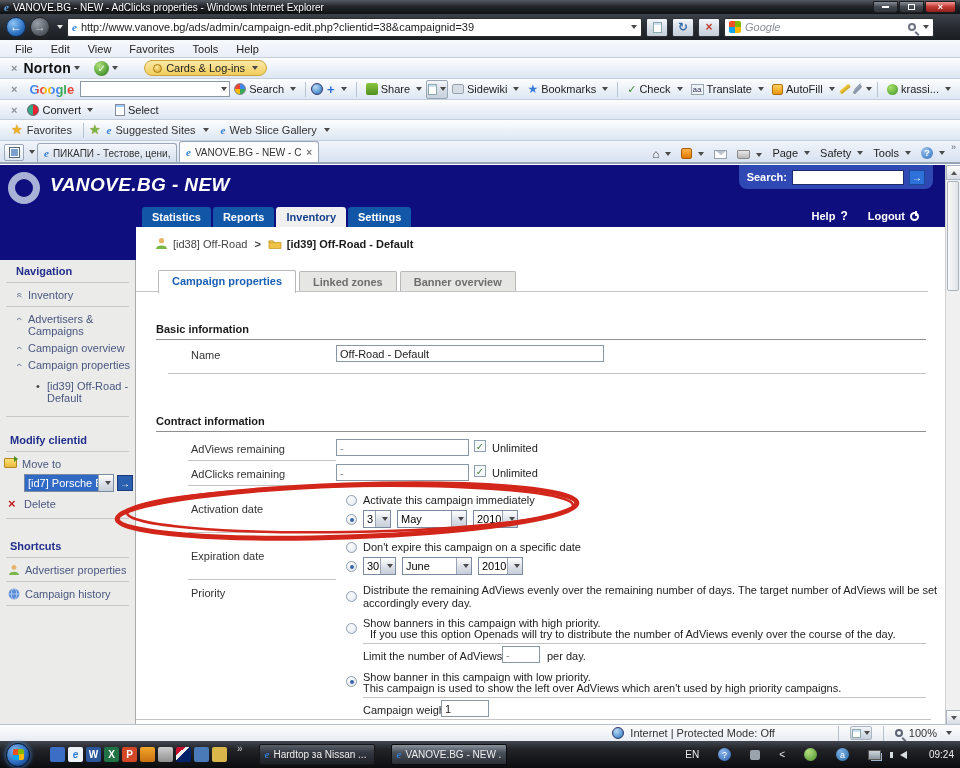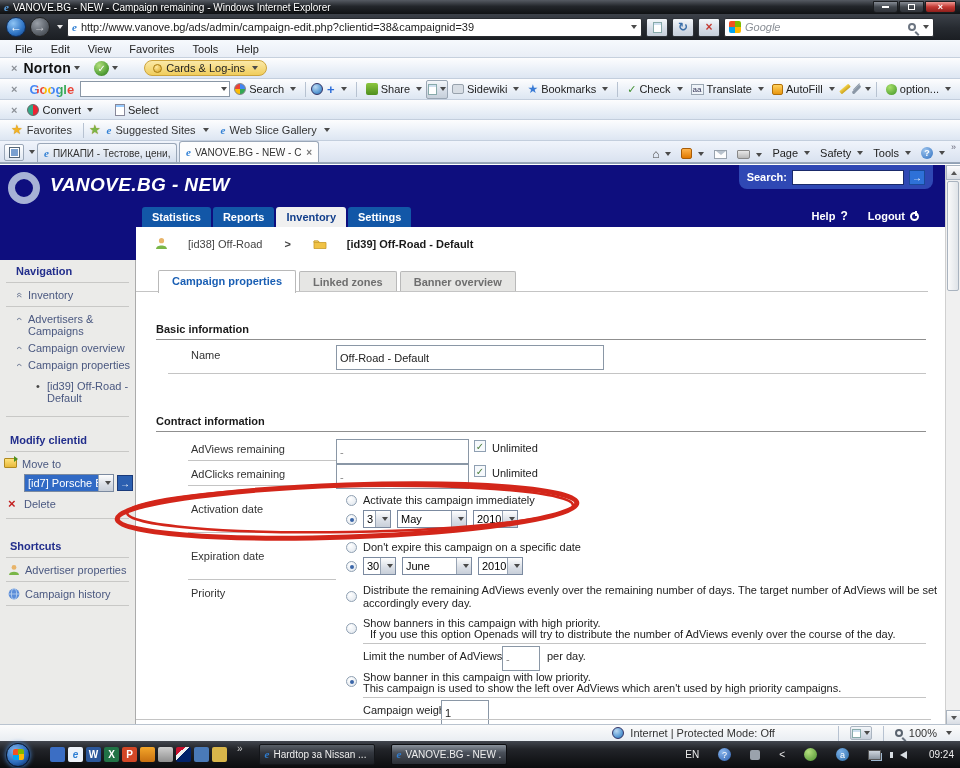--- a/index.html
+++ b/index.html
@@ -114,33 +114,33 @@
 .delx{color:#c32020;font-weight:bold;font-size:13px;line-height:11px;width:11px;flex:none}
 .mvico{width:13px;height:10px;background:linear-gradient(#ffe27a,#e8b93c);border:1px solid #b08a20;border-radius:1px;flex:none;position:relative}
 .mvico::after{content:"";position:absolute;right:-2px;top:-3px;border-left:4px solid #4e8f1e;border-top:3px solid transparent;border-bottom:3px solid transparent}
 .sel{display:inline-flex;border:1px solid #7b8aa0;background:#fff;height:18px;align-items:stretch}
 .sv{display:flex;align-items:center;padding:0 3px;white-space:nowrap;overflow:hidden}
 .sb{width:15px;background:linear-gradient(#fefefe,#d9dee6 60%,#c8cfd9);border-left:1px solid #98a4b4;display:flex;align-items:center;justify-content:center;flex:none}
 .bluesel .sv{background:#316ac5;color:#fff}
 .gobtn{width:16px;height:16px;background:#2b5fb0;color:#fff;font-size:10px;display:inline-flex;align-items:center;justify-content:center;border:1px solid #1a3a7a;margin-left:3px}
 
 .main{left:136px;top:63px;width:809px;height:498px;background:#fff}
-.crumb{display:flex;align-items:center;gap:20px;color:#444}
+.crumb{display:flex;align-items:center;gap:5px;color:#444}
 .csep{color:#444;font-weight:bold;margin:0 2px}
 .cb2{color:#1a1a1a;font-weight:bold}
 .ctabs{display:flex;align-items:flex-end;gap:3px}
 .ctab{padding:4px 13px;background:#e6e6e4;border:1px solid #b9b9b9;border-bottom:none;color:#6e6e6e;font-weight:bold;border-radius:2px 2px 0 0}
 .ctab.active{background:#fff;color:#1a5fb4;position:relative;z-index:2;padding-bottom:6px;margin-bottom:-1px}
 .hline{position:absolute;height:1px;background:#8f8f8f}
 .hline.light{background:#c4c4c4}
 .fhead{position:absolute;font-weight:bold;color:#1a1a1a}
 .flabel{position:absolute;color:#333}
 .ftext{position:absolute;color:#222;white-space:nowrap}
 .fwrap{position:absolute;color:#222;line-height:13px}
-.txt{position:absolute;height:25px;border:1px solid #8a97a6;font-size:11px;padding:0 3px;font-family:inherit;color:#222;background:#fff}
+.txt{position:absolute;height:17px;border:1px solid #8a97a6;font-size:11px;padding:0 3px;font-family:inherit;color:#222;background:#fff}
 .txt.gray{color:#888}
 .rad{position:absolute;width:11px;height:11px;border-radius:50%;border:1px solid #8fa0b2;background:radial-gradient(circle at 35% 30%,#fff,#dde4ec)}
 .rad.on::after{content:"";position:absolute;left:3px;top:3px;width:4px;height:4px;border-radius:50%;background:#3a66a8}
 .chk{position:absolute;width:12px;height:12px;border:1px solid #8fa0b2;background:#f6f9fc;color:#4a7d3a;font-size:10px;line-height:11px;text-align:center;font-weight:bold}
 .fsel{position:absolute}
 
 .vscroll{right:0;top:1px;width:15px;height:560px;background:#f0f0f0;border-left:1px solid #d0d0d0}
 .sarr{position:absolute;left:0;width:15px;height:15px;background:linear-gradient(#fdfdfd,#d8dde4);border:1px solid #aab4c0;display:flex;align-items:center;justify-content:center}
 .tri-up{width:0;height:0;border-left:3px solid transparent;border-right:3px solid transparent;border-bottom:4px solid #555}
 .tri-dn{width:0;height:0;border-left:3px solid transparent;border-right:3px solid transparent;border-top:4px solid #555}
@@ -168,21 +168,21 @@
 .spkico::before{content:"";position:absolute;left:-10px;top:-3px;width:3px;height:6px;background:#d8dde2}
 .ttime{color:#f0f0f0;font-size:10px;margin-left:3px}
 </style>
 </head>
 <body>
 
 <div class="screen">
 
   <div class="abs titlebar">
     <span class="ie-e sm">e</span>
-    <span class="wtitle">VANOVE.BG - NEW - Campaign remaining - Windows Internet Explorer</span>
+    <span class="wtitle">VANOVE.BG - NEW - AdClicks properties - Windows Internet Explorer</span>
     <span class="winctl">
       <span class="wb">
           <i class="minbar"></i>
         </span>
       <span class="wb">
           <i class="maxbox"></i>
         </span>
       <span class="wb close">×</span>
     </span>
   </div>
@@ -288,21 +288,21 @@
         <span>AutoFill</span>
         <span class="car"></span>
       </span>
     <span class="penico"></span>
     <span style="flex:1"></span>
     <span class="wrenchico"></span>
       <span class="car"></span>
     <span class="vsep"></span>
     <span class="tbtn">
         <span class="userdot"></span>
-        <span>option...</span>
+        <span>krassi...</span>
         <span class="car"></span>
       </span>
   </div>
 
   <div class="abs toolbar" style="top:100px;height:20px">
     <span class="tclose">×</span>
     <span class="tbtn">
         <span class="convico"></span>
         <span>Convert</span>
         <span class="car"></span>

